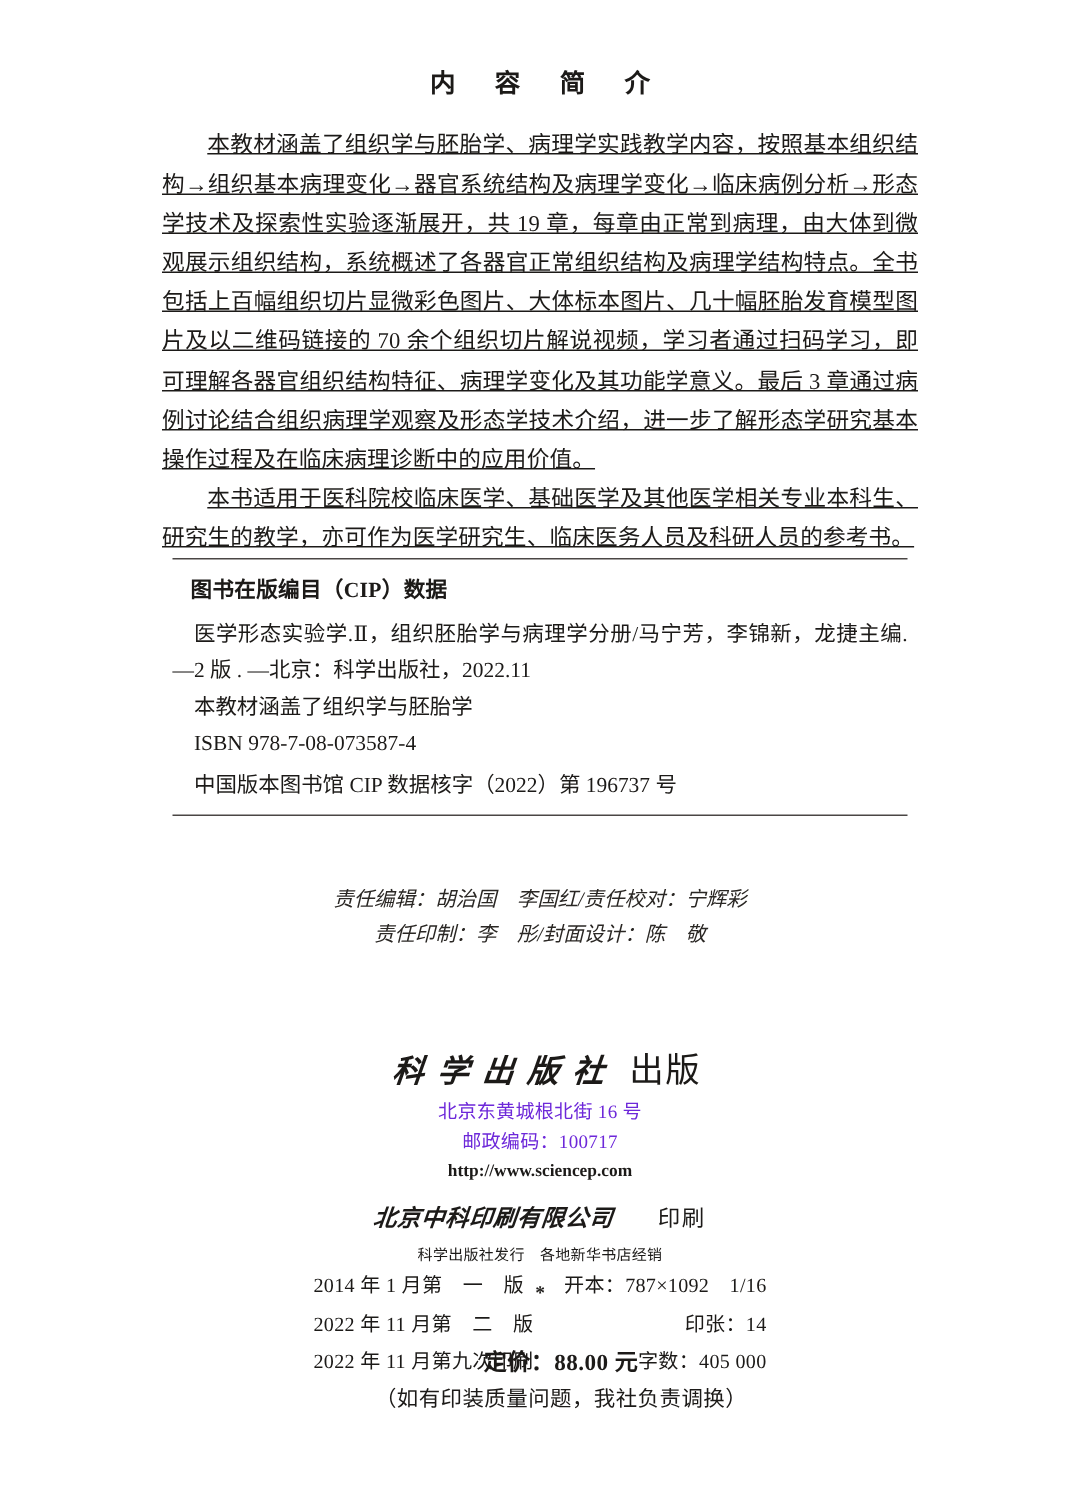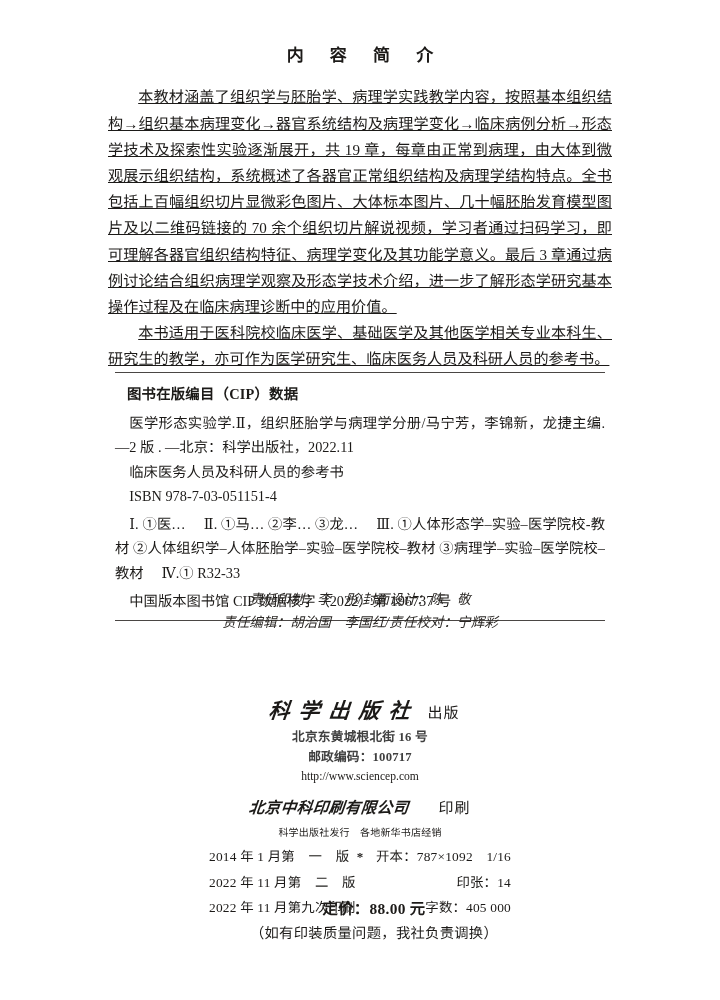--- a/index.html
+++ b/index.html
@@ -126,37 +126,37 @@
     font-family: "Liberation Serif", "DejaVu Serif", serif;
     font-style: italic;
     font-weight: bold;
     font-size: 21px;
     letter-spacing: 9px;
     text-indent: 9px;
     color: #1c1a18;
     transform: skewX(-6deg);
   }
   .pub-verb {
-    font-size: 15px;
+    font-size: 23px;
     font-weight: normal;
     margin-left: 8px;
     letter-spacing: 1px;
   }
   .imprint-line {
     font-size: 12.7px;
     line-height: 19.5px;
-    font-weight: bold;
-    color: #404040;
+    font-weight: normal;
+    color: #6d28d9;
     letter-spacing: 0.2px;
   }
   .imprint-url {
     font-family: "Liberation Serif", "DejaVu Serif", serif;
     font-size: 11.6px;
     line-height: 19px;
-    font-weight: normal;
+    font-weight: bold;
     letter-spacing: 0;
   }
 
   .printer-line {
     margin-top: 9px;
     display: flex;
     justify-content: center;
     align-items: baseline;
   }
   .printer-name {
@@ -241,31 +241,30 @@
     <h1 class="abstract-title">内 容 简 介</h1>
     <p class="abstract-para">本教材涵盖了组织学与胚胎学、病理学实践教学内容，按照基本组织结构→组织基本病理变化→器官系统结构及病理学变化→临床病例分析→形态学技术及探索性实验逐渐展开，共 19 章，每章由正常到病理，由大体到微观展示组织结构，系统概述了各器官正常组织结构及病理学结构特点。全书包括上百幅组织切片显微彩色图片、大体标本图片、几十幅胚胎发育模型图片及以二维码链接的 70 余个组织切片解说视频，学习者通过扫码学习，即可理解各器官组织结构特征、病理学变化及其功能学意义。最后 3 章通过病例讨论结合组织病理学观察及形态学技术介绍，进一步了解形态学研究基本操作过程及在临床病理诊断中的应用价值。</p>
     <p class="abstract-para">本书适用于医科院校临床医学、基础医学及其他医学相关专业本科生、研究生的教学，亦可作为医学研究生、临床医务人员及科研人员的参考书。</p>
   </section>
 
   <section class="cip-block">
     <div class="cip-rule"></div>
     <div class="cip-inner">
       <div class="cip-heading">图书在版编目（CIP）数据</div>
       <p class="cip-line cip-indent">医学形态实验学.Ⅱ，组织胚胎学与病理学分册/马宁芳，李锦新，龙捷主编. —2 版 . —北京：科学出版社，2022.11</p>
-      <p class="cip-line cip-indent">临床医务人员及科研人员的参考书</p>
-      <p class="cip-line cip-indent">ISBN 978-7-03-051151-4</p>
-      <p class="cip-line cip-indent cip-gap">Ⅰ. ①医… 　Ⅱ. ①马… ②李… ③龙… 　Ⅲ. ①人体形态学–实验–医学院校-教材 ②人体组织学–人体胚胎学–实验–医学院校–教材 ③病理学–实验–医学院校–教材 　Ⅳ.① R32-33</p>
+      <p class="cip-line cip-indent">本教材涵盖了组织学与胚胎学</p>
+      <p class="cip-line cip-indent">ISBN 978-7-08-073587-4</p>
       <p class="cip-line cip-indent cip-gap">中国版本图书馆 CIP 数据核字（2022）第 196737 号</p>
     </div>
     <div class="cip-rule"></div>
   </section>
 
   <section class="credits">
+    <div>责任编辑：胡治国　李国红/责任校对：宁辉彩</div>
     <div>责任印制：李　彤/封面设计：陈　敬</div>
-    <div>责任编辑：胡治国　李国红/责任校对：宁辉彩</div>
   </section>
 
   <section class="imprint">
     <div class="pub-logo-line">
       <span class="pub-logo">科学出版社</span>
       <span class="pub-verb">出版</span>
     </div>
     <div class="imprint-line">北京东黄城根北街 16 号</div>
     <div class="imprint-line">邮政编码：100717</div>
     <div class="imprint-url">http://www.sciencep.com</div>

